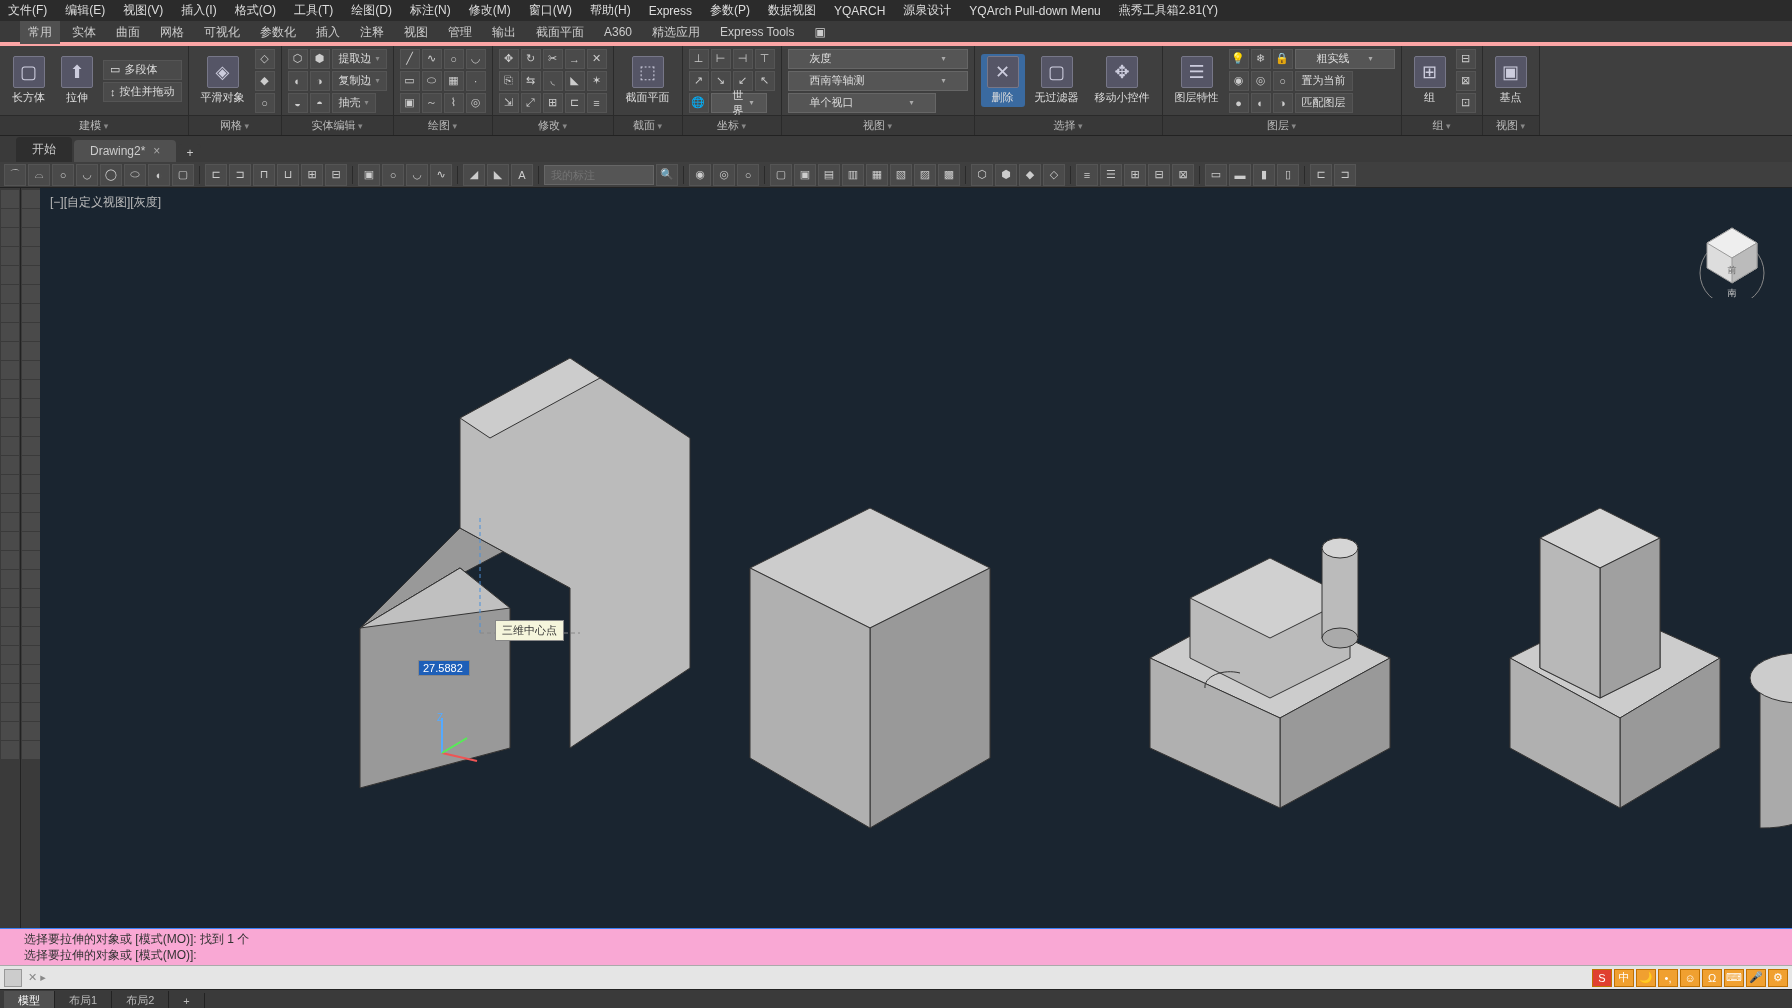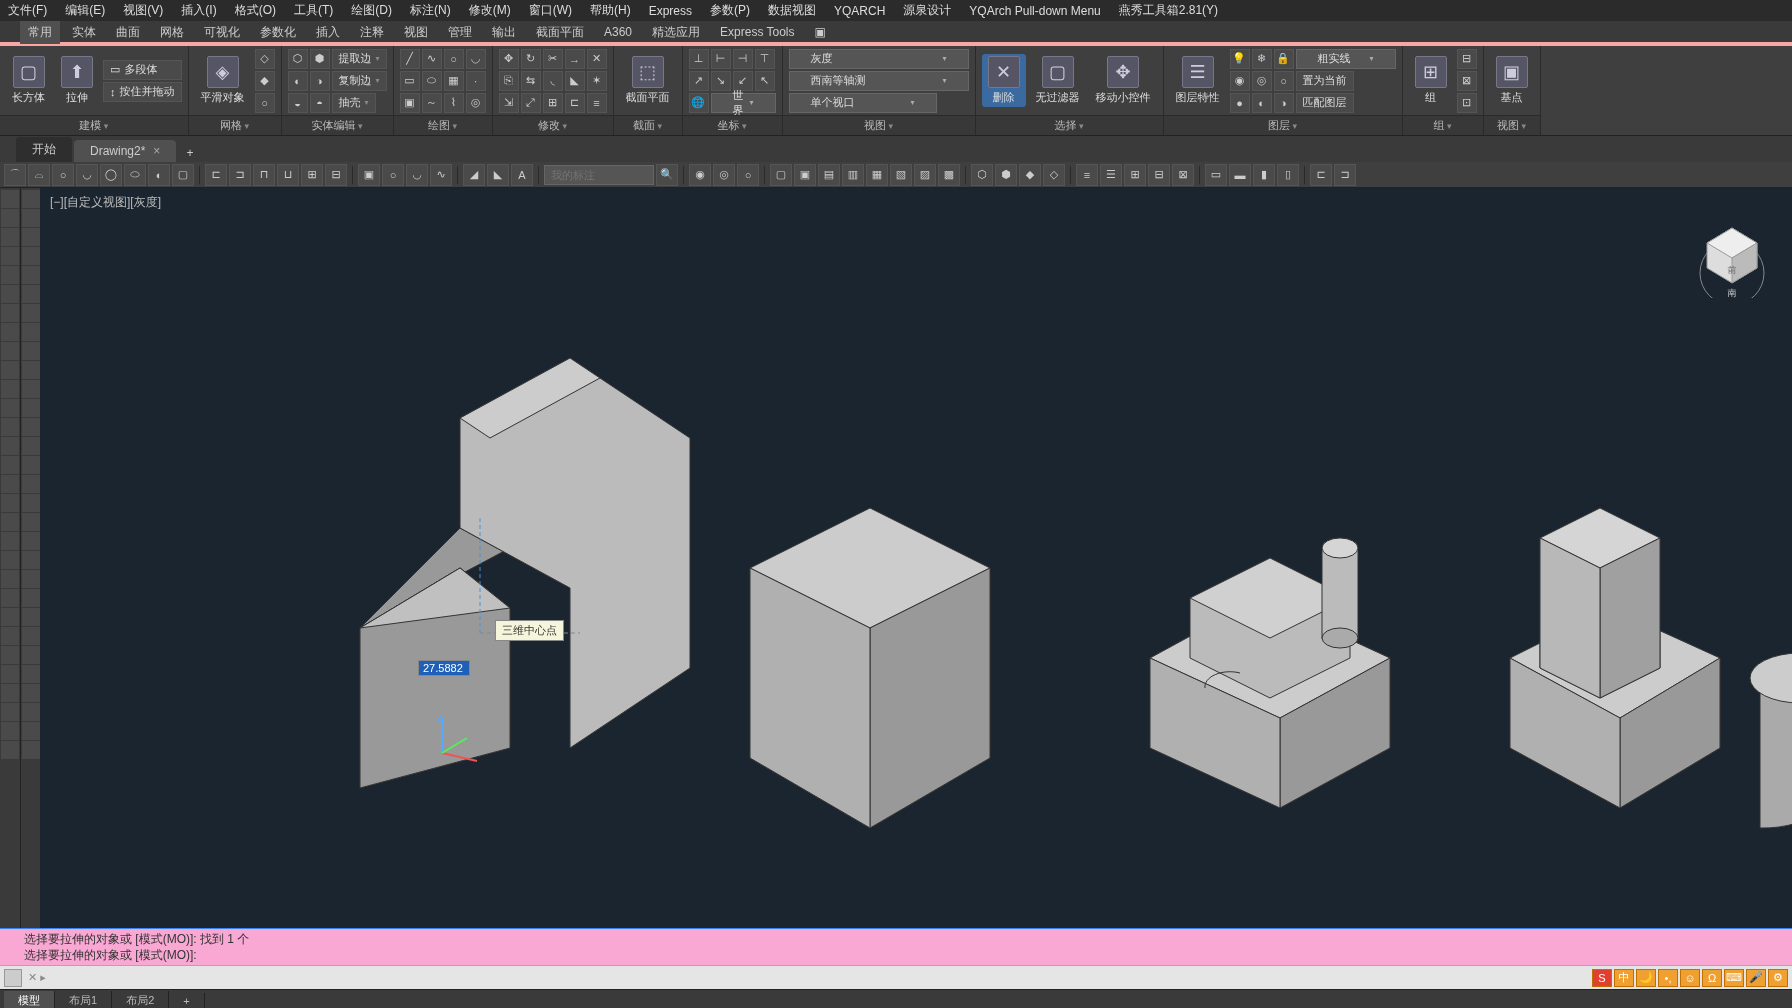--- a/index.html
+++ b/index.html
@@ -279,21 +279,21 @@
             <div class="smallbtn">⊤</div>
           </div>
         <div class="row">
             <div class="smallbtn">↗</div>
             <div class="smallbtn">↘</div>
             <div class="smallbtn">↙</div>
             <div class="smallbtn">↖</div>
           </div>
         <div class="row">
             <div class="smallbtn">🌐</div>
-            <div class="dropdown" style="width:65px">
+            <div class="dropdown" style="width:56px">
               <span>世界</span>
               <span class="arrow">▾</span>
             </div>
           </div>
       </div>
     </div>
     <div class="panel-label">坐标</div>
   </div>
 
   <div class="panel">

